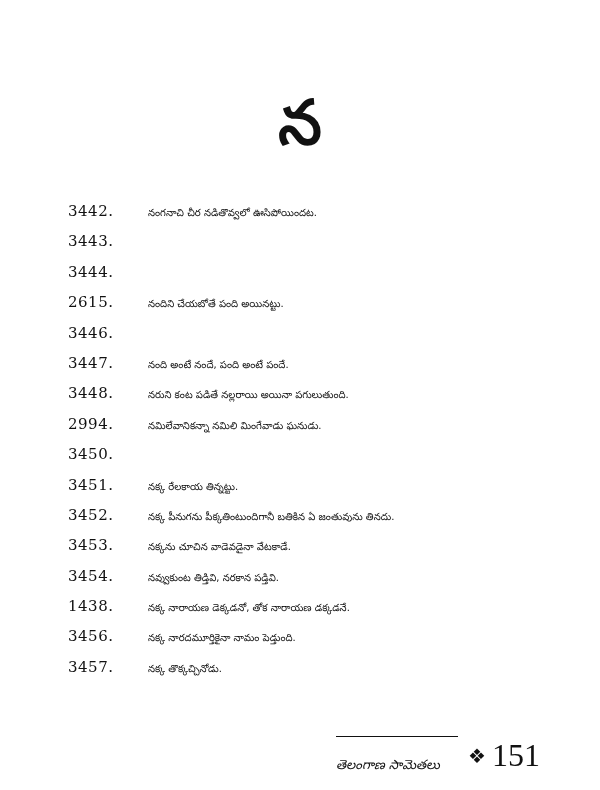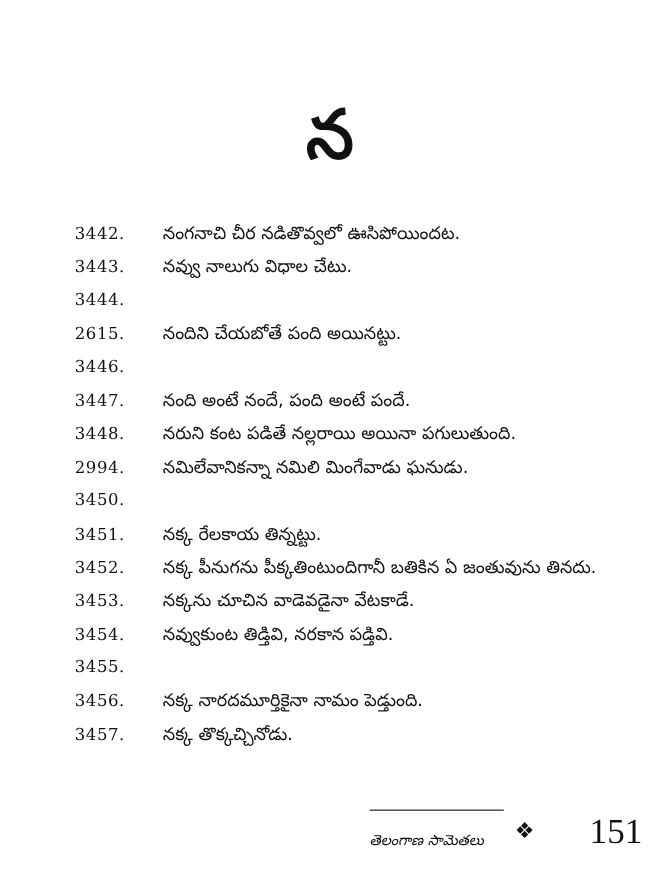--- a/index.html
+++ b/index.html
@@ -1,39 +1,38 @@
 <!DOCTYPE html>
 <html><head>
 <meta charset="utf-8">
 <style>
   html, body { margin: 0; padding: 0; background: #ffffff; }
   body { width: 600px; height: 790px; position: relative; overflow: hidden; color: #111; font-family: "DejaVu Serif", serif; }
   .heading { position: absolute; left: 0; width: 600px; top: 92px; text-align: center; font-family: "DejaVu Sans", sans-serif; font-size: 62px; font-weight: bold; line-height: 1; }
   .list { position: absolute; left: 68px; top: 202px; width: 500px; margin: 0; padding: 0; list-style: none; }
   .item { display: flex; align-items: baseline; height: 30.4px; }
   .num { width: 80px; font-family: "DejaVu Serif", serif; font-size: 15px; letter-spacing: 0.5px; }
-  .txt { font-family: "DejaVu Sans", sans-serif; font-size: 16px; }
+  .txt { font-family: "DejaVu Sans", sans-serif; font-size: 10px; }
   .footer { position: absolute; top: 736px; left: 336px; display: flex; align-items: center; }
   .footer-title { font-family: "DejaVu Sans", sans-serif; font-style: italic; font-size: 13px; border-top: 1px solid #111; padding-top: 20px; width: 122px; text-align: left; }
   .footer-sep { font-size: 20px; margin-left: 10px; margin-right: 6px; }
-  .footer-page { font-family: "Liberation Serif", serif; font-size: 32px; margin-left: 44px; }
+  .footer-page { font-family: "Liberation Serif", serif; font-size: 32px; }
 </style>
 </head>
 <body>
 
 <div class="heading">న</div>
 
 <ul class="list">
   <li class="item">
       <span class="num">3442.</span>
       <span class="txt">నంగనాచి చీర నడితొవ్వలో ఊసిపోయిందట.</span>
     </li>
   <li class="item">
       <span class="num">3443.</span>
-      <span class="txt">నవ్వు నాలుగు విధాల చేటు.</span>
     </li>
   <li class="item">
       <span class="num">3444.</span>
     </li>
   <li class="item">
       <span class="num">2615.</span>
       <span class="txt">నందిని చేయబోతే పంది అయినట్టు.</span>
     </li>
   <li class="item">
       <span class="num">3446.</span>
@@ -63,21 +62,22 @@
     </li>
   <li class="item">
       <span class="num">3453.</span>
       <span class="txt">నక్కను చూచిన వాడెవడైనా వేటకాడే.</span>
     </li>
   <li class="item">
       <span class="num">3454.</span>
       <span class="txt">నవ్వుకుంట తిడ్తివి, నరకాన పడ్తివి.</span>
     </li>
   <li class="item">
-      <span class="num">3455.</span>
+      <span class="num">1438.</span>
+      <span class="txt">నక్క నారాయణ డెక్కడనో, తోక నారాయణ డక్కడనే.</span>
     </li>
   <li class="item">
       <span class="num">3456.</span>
       <span class="txt">నక్క నారదమూర్తికైనా నామం పెడ్తుంది.</span>
     </li>
   <li class="item">
       <span class="num">3457.</span>
       <span class="txt">నక్క తొక్కచ్చినోడు.</span>
     </li>
 </ul>

